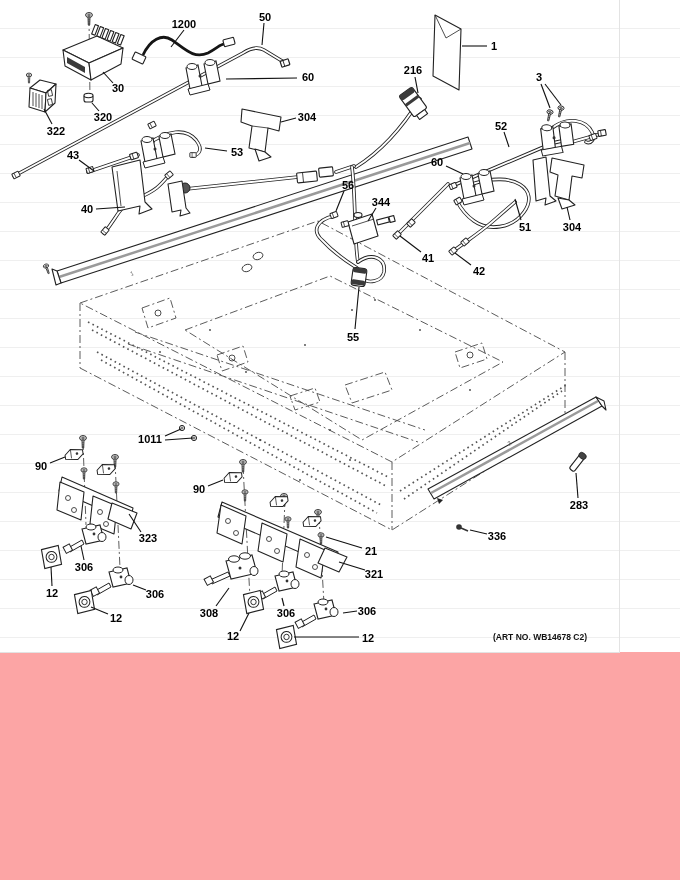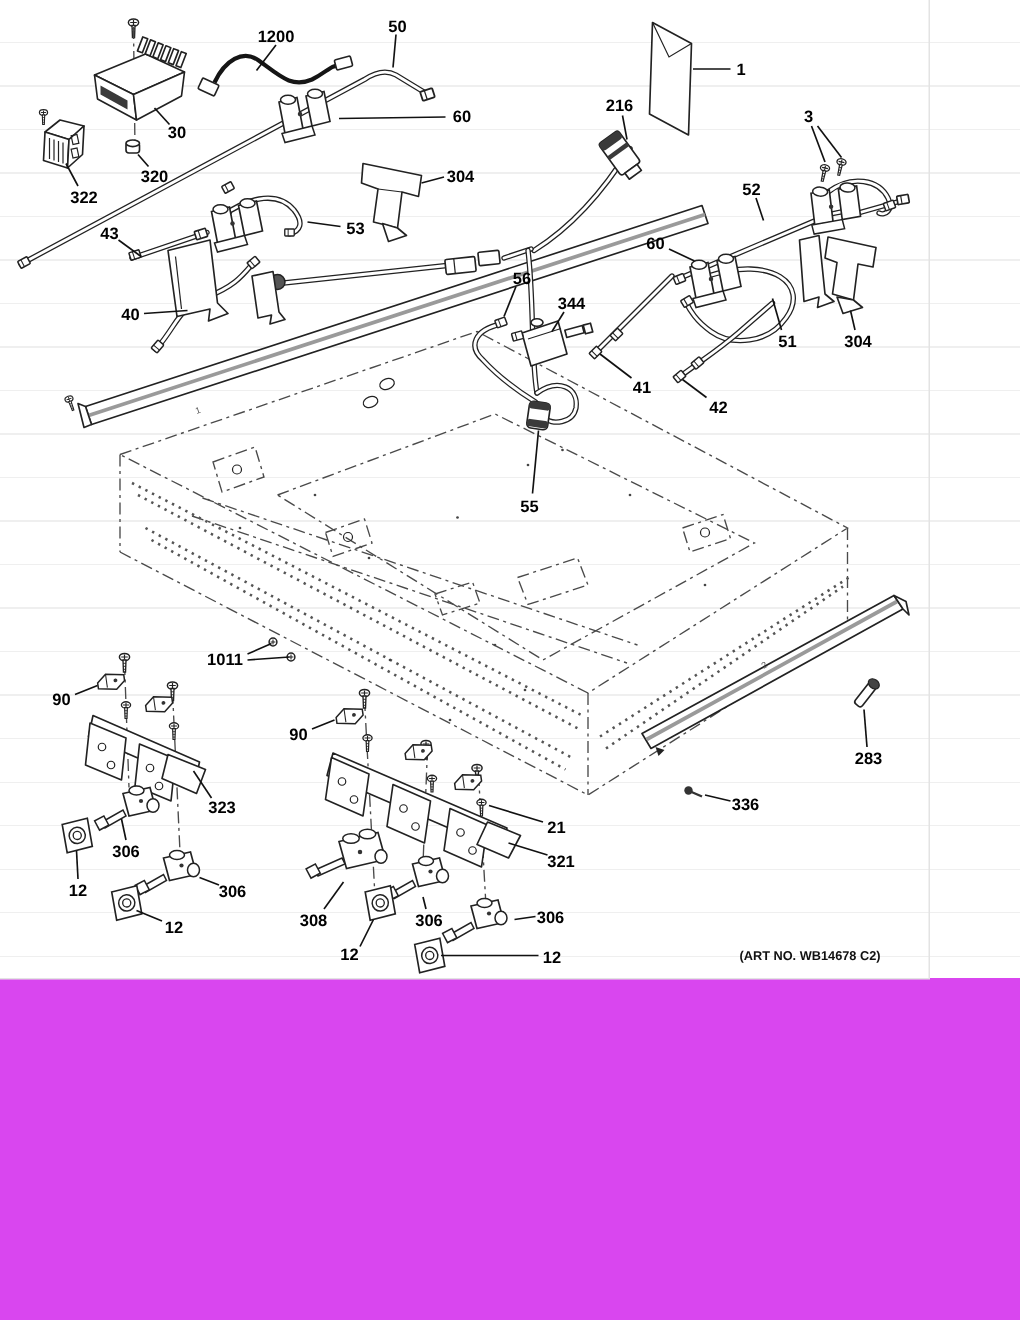--- a/index.html
+++ b/index.html
@@ -1,16 +1,16 @@
 <!DOCTYPE html>
 <html><head>
 <meta charset="utf-8">
 <style>
   html,body{margin:0;padding:0;background:#fff;}
-  .page{position:relative;width:680px;height:880px;background:#d946ef;overflow:hidden;
+  .page{position:relative;width:680px;height:880px;background:#fca5a5;overflow:hidden;
         font-family:"Liberation Sans",sans-serif;text-align:right;}
   .scanarea{position:absolute;left:0;top:0;width:680px;height:652px;
     background:repeating-linear-gradient(180deg,#ffffff 0px,#ffffff 28px,#efefef 28px,#efefef 29px);}
   .page-edge-v{position:absolute;left:619px;top:0;width:1px;height:652px;background:#e3e3e3;}
   .page-edge-h{position:absolute;left:0;top:652px;width:620px;height:1px;background:#e3e3e3;}
   svg{position:absolute;left:0;top:0;}
   .callout{font:bold 11px "Liberation Sans",sans-serif;text-anchor:middle;fill:#000;}
   .leader{stroke:#111;stroke-width:1.1;}
   .tube{fill:none;stroke:#222;stroke-width:3.6;stroke-linecap:round;}
   .tube-in{fill:none;stroke:#fff;stroke-width:1.9;stroke-linecap:round;}

